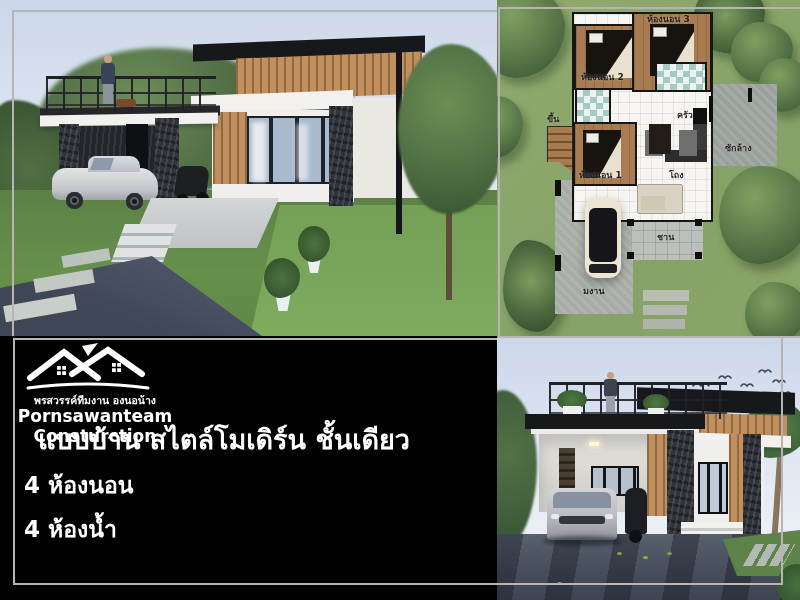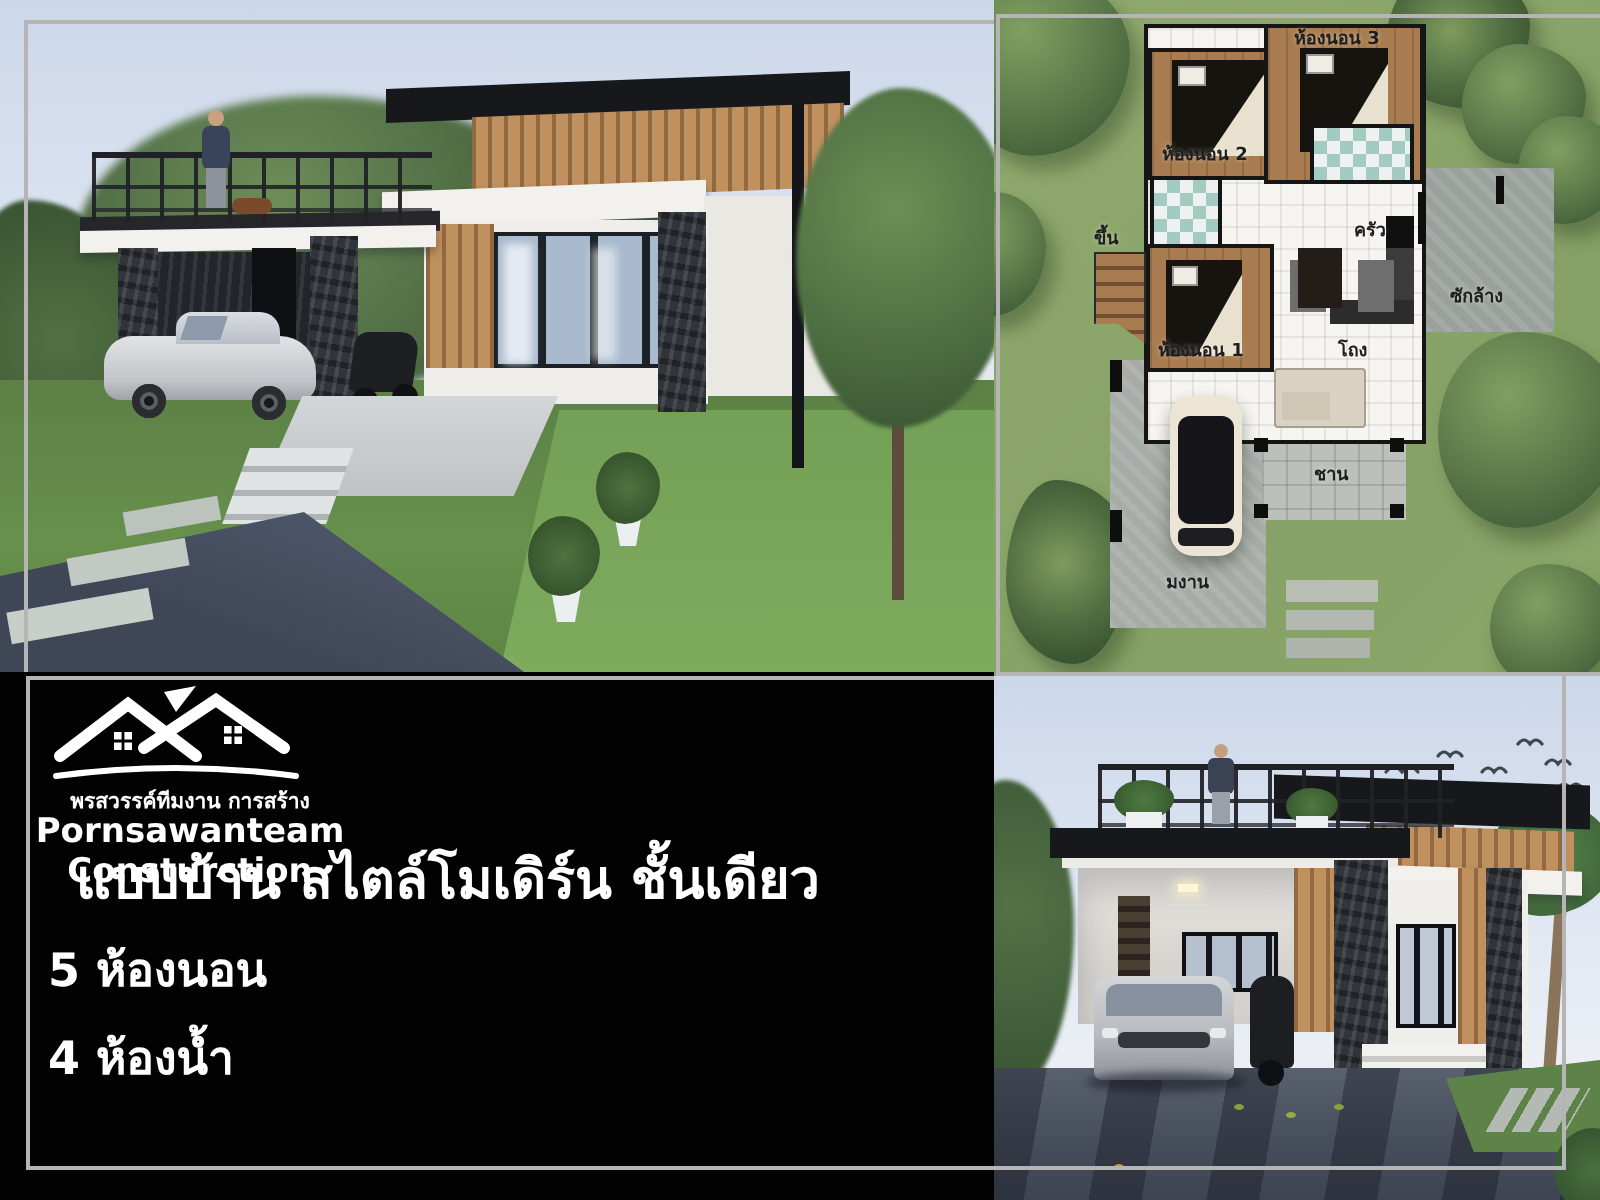--- a/index.html
+++ b/index.html
@@ -192,24 +192,24 @@
     <svg width="130" height="52" viewBox="0 0 130 52" style="position:absolute;left:24px;top:6px;">
       <path d="M6 36 L40 10 L74 36" fill="none" stroke="#ffffff" stroke-width="6" stroke-linecap="round"></path>
       <path d="M48 32 L84 8 L118 32" fill="none" stroke="#ffffff" stroke-width="6" stroke-linecap="round"></path>
       <polygon points="58,4 74,1 64,14" fill="#ffffff"></polygon>
       <rect x="33" y="24" width="9" height="9" fill="#ffffff"></rect>
       <path d="M37.5 24 v9 M33 28.5 h9" stroke="#020202" stroke-width="1.4"></path>
       <rect x="88" y="21" width="9" height="9" fill="#ffffff"></rect>
       <path d="M92.5 21 v9 M88 25.5 h9" stroke="#020202" stroke-width="1.4"></path>
       <path d="M4 46 Q64 38 124 46" fill="none" stroke="#ffffff" stroke-width="3" stroke-linecap="round"></path>
     </svg>
-    <div class="brand-thai" style="left:0;top:56px;">พรสวรรค์ทีมงาน การสร้าง</div>
+    <div class="brand-thai" style="left:0;top:56px;">พรสวรรค์ทีมงาน องนอน้าง</div>
     <div class="brand-en" style="left:0;top:70px;">Pornsawanteam Consturction</div>
     <div class="headline" style="left:38px;top:82px;">แบบบ้าน สไตล์โมเดิร์น ชั้นเดียว</div>
-    <div class="spec" style="left:24px;top:131px;">5 ห้องนอน</div>
+    <div class="spec" style="left:24px;top:131px;">4 ห้องนอน</div>
     <div class="spec" style="left:24px;top:175px;">4 ห้องน้ำ</div>
     <div class="frame" style="left:13px;top:2px;right:-4px;bottom:15px;"></div>
   </div>
 
   <div class="quad" style="left:497px;top:338px;width:303px;height:262px;">
     <div class="sky"></div>
     <svg width="110" height="50" viewBox="0 0 110 50" style="position:absolute;left:188px;top:18px;">
       <g fill="none" stroke="#3e4752" stroke-width="1.6" stroke-linecap="round">
         <path d="M8 30 q4 -5 8 0 q4 -5 8 0"></path>
         <path d="M34 22 q3 -4 6 0 q3 -4 6 0"></path>

